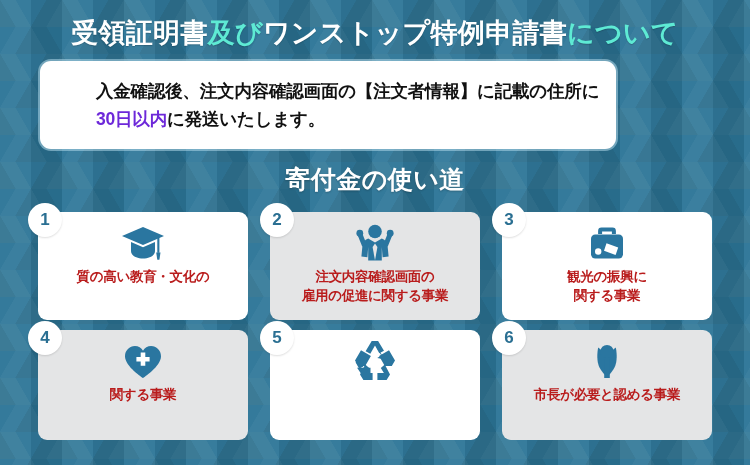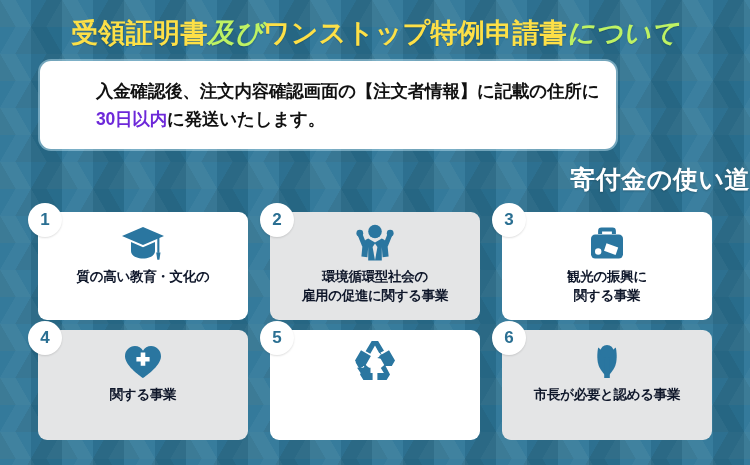--- a/index.html
+++ b/index.html
@@ -59,22 +59,22 @@
     justify-content: center;
     white-space: nowrap;
   }
   .title-text {
     font-size: 27px;
     font-weight: bold;
     letter-spacing: 0.3px;
     line-height: 1;
     text-shadow: 0 1px 1px rgba(0,0,0,0.18);
   }
-  .t-hl { color: #fde047; }
-  .t-wh { color: #bef264; font-style: italic; }
+  .t-hl { color: #ffffff; }
+  .t-wh { color: #5eead4; }
 
   
   .notice-card {
     position: absolute;
     top: 61px;
     left: 40px;
     width: 576px;
     height: 88px;
     background: #ffffff;
     border-radius: 11px;
@@ -91,21 +91,21 @@
     line-height: 1.62;
     letter-spacing: -0.2px;
     white-space: nowrap;
   }
   .notice-accent { color: #6d28d9; }
 
   
   .section-heading {
     position: absolute;
     top: 163px; left: 0; right: 0;
-    text-align: right;
+    text-align: center;
     font-size: 25px;
     font-weight: bold;
     color: #ffffff;
     letter-spacing: 0.5px;
     text-shadow: 0 1px 2px rgba(0,0,0,0.22);
   }
 
   
   .cards-grid {
     position: absolute;
@@ -154,21 +154,21 @@
     display: flex;
     align-items: center;
     justify-content: center;
     margin-bottom: 2px;
   }
   .card-icon svg { display: block; fill: #2a76a0; }
 
   .card-label {
     font-size: 13.5px;
     font-weight: bold;
-    color: #0f172a;
+    color: #b91c1c;
     line-height: 1.42;
     letter-spacing: -0.3px;
     white-space: nowrap;
   }
 </style>
 </head>
 <body>
 
 <div id="stage">
   <div id="bg-pattern"></div>
@@ -210,21 +210,21 @@
           <svg width="44" height="40" viewBox="0 0 44 40" aria-hidden="true">
             <circle cx="22" cy="8.5" r="6.8"></circle>
             <path d="M15.2 15.5 L22 19.5 L28.8 15.5 C32.5 16.8 34.2 19.4 34.6 23 L35.6 33.5 L29.6 34.2 L28.8 24 L28.8 37.5 L15.2 37.5 L15.2 24 L14.4 34.2 L8.4 33.5 L9.4 23 C9.8 19.4 11.5 16.8 15.2 15.5 Z"></path>
             <path d="M9.2 23.5 L4.8 12.5 L9.4 10.8 L13.6 21.2 Z"></path>
             <path d="M34.8 23.5 L39.2 12.5 L34.6 10.8 L30.4 21.2 Z"></path>
             <circle cx="6.8" cy="10.2" r="3.4"></circle>
             <circle cx="37.2" cy="10.2" r="3.4"></circle>
             <path d="M22 20.5 L24.4 24 L22 37.5 L19.6 24 Z" fill="#e4e5e6"></path>
           </svg>
         </div>
-        <div class="card-label">環境循環型社会の</div>
+        <div class="card-label">注文内容確認画面の</div>
         <div class="card-label">雇用の促進に関する事業</div>
       </div>
 
       <div class="use-card bg-white">
         <div class="card-badge badge-white">3</div>
         <div class="card-icon">
           <svg width="44" height="40" viewBox="0 0 44 40" aria-hidden="true">
             <path d="M16.5 4.5 h11 a3.4 3.4 0 0 1 3.4 3.4 V11 h-4 V8.5 h-9.8 V11 h-4 V7.9 A3.4 3.4 0 0 1 16.5 4.5 Z"></path>
             <rect x="6" y="11.5" width="32" height="24" rx="4.2"></rect>
             <circle cx="13.2" cy="28.5" r="3.2" fill="#ffffff"></circle>

